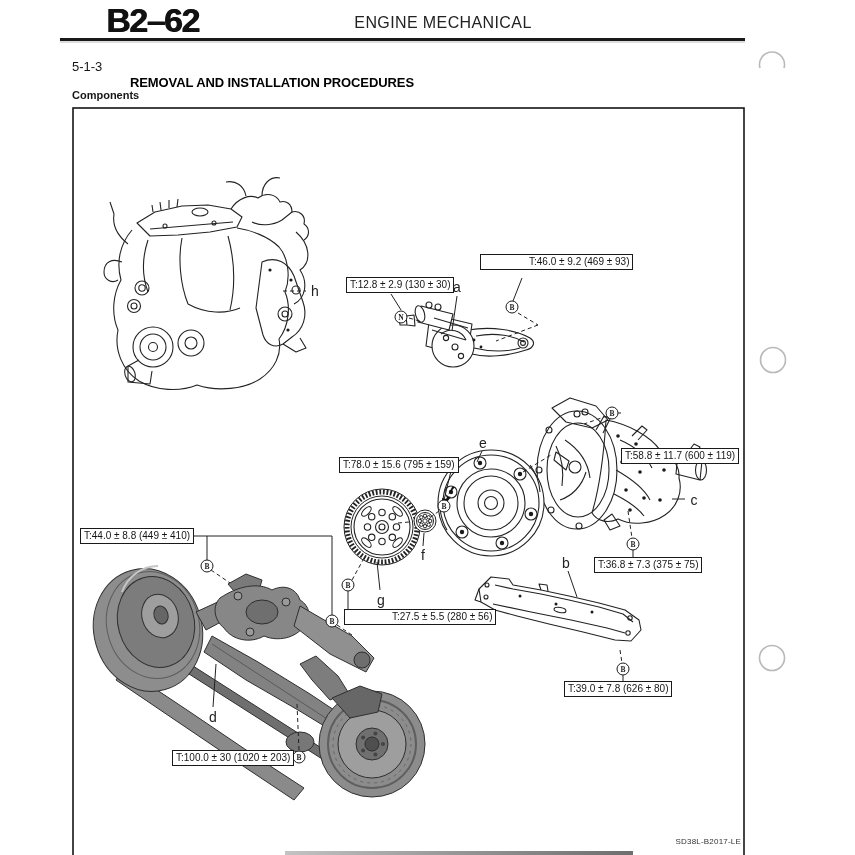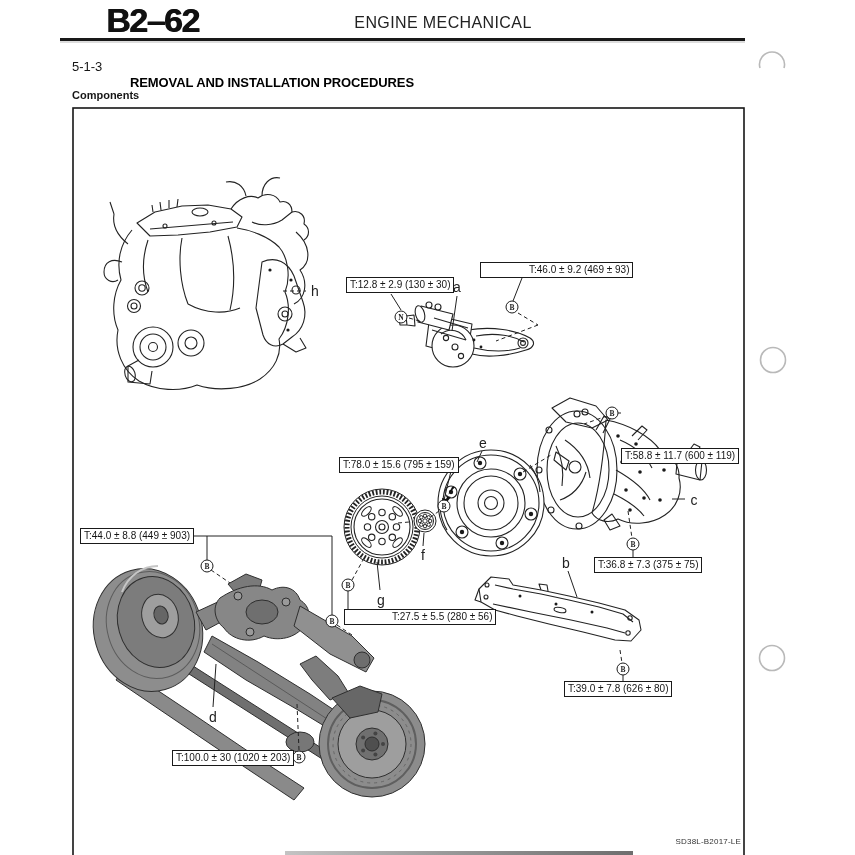--- a/index.html
+++ b/index.html
@@ -364,24 +364,24 @@
       <text x="213" y="722" text-anchor="middle" class="part-letter">d</text>
       <text x="483" y="448" text-anchor="middle" class="part-letter">e</text>
       <text x="423" y="560" text-anchor="middle" class="part-letter">f</text>
       <text x="381" y="605" text-anchor="middle" class="part-letter">g</text>
       <text x="315" y="296" text-anchor="middle" class="part-letter">h</text>
     </g>
 </svg>
 
 <div class="abs torque-layer" id="torque-label-layer">
     <div class="torque-label" style="left: 346px; top: 277px;">T:12.8 ± 2.9 (130 ± 30)</div>
-    <div class="torque-label" style="left: 480px; top: 262px; padding-left: 48px;">T:46.0 ± 9.2 (469 ± 93)</div>
+    <div class="torque-label" style="left: 480px; top: 254px; padding-left: 48px;">T:46.0 ± 9.2 (469 ± 93)</div>
     <div class="torque-label" style="left: 621px; top: 406px; margin-top: 42px;">T:58.8 ± 11.7 (600 ± 119)</div>
     <div class="torque-label" style="left: 594px; top: 557px;">T:36.8 ± 7.3 (375 ± 75)</div>
     <div class="torque-label" style="left: 339px; top: 457px;">T:78.0 ± 15.6 (795 ± 159)</div>
     <div class="torque-label" style="left: 344px; top: 609px; padding-left: 47px;">T:27.5 ± 5.5 (280 ± 56)</div>
-    <div class="torque-label" style="left: 80px; top: 528px;">T:44.0 ± 8.8 (449 ± 903)</div>
+    <div class="torque-label" style="left: 80px; top: 528px;">T:44.0 ± 8.8 (449 ± 410)</div>
     <div class="torque-label" style="left: 564px; top: 681px;">T:39.0 ± 7.8 (626 ± 80)</div>
     <div class="torque-label" style="left: 172px; top: 750px;">T:100.0 ± 30 (1020 ± 203)</div>
   </div>
 
 <div class="abs figure-code">SD38L-B2017-LE</div>
 <div class="abs bottom-bar"></div>
 
 </body></html>

